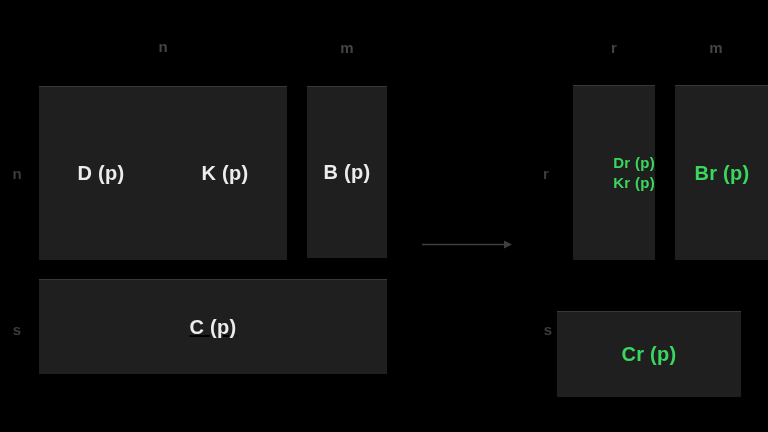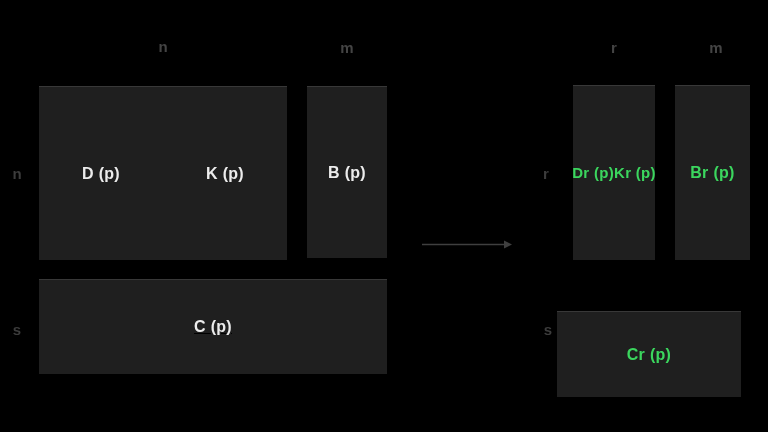--- a/index.html
+++ b/index.html
@@ -19,33 +19,34 @@
     position: absolute;
     background: #1f1f1f;
     border-top: 1px solid #383838;
     box-sizing: border-box;
     display: flex;
     align-items: center;
     justify-content: center;
   }
   .block .mtx-label {
     color: #ececec;
-    font-size: 16px;
+    font-size: 20px;
     font-weight: 600;
     letter-spacing: 0.3px;
     white-space: nowrap;
   }
   .block .mtx-label.green {
     color: #3bd65e;
   }
   .block.two-col {
     justify-content: space-around;
   }
   .block.two-line {
-    flex-direction: row;
+    flex-direction: column;
+    align-items: flex-end;
   }
   .block.two-line .mtx-label {
     font-size: 15px;
     line-height: 20px;
   }
   .dim {
     position: absolute;
     color: #444444;
     font-size: 15px;
     font-weight: 600;
@@ -89,21 +90,21 @@
   <span class="dim" style="left:614px; top:47px;">r</span>
   <span class="dim" style="left:716px; top:47px;">m</span>
   <span class="dim" style="left:546px; top:173px; color:#3c3c3c;">r</span>
   <span class="dim" style="left:548px; top:329px; color:#3c3c3c;">s</span>
 
   <div class="block two-line" style="left:573px; top:85px; width:82px; height:175px;">
     <span class="mtx-label green">Dr (p)</span>
     <span class="mtx-label green">Kr (p)</span>
   </div>
 
-  <div class="block" style="left:675px; top:85px; width:75px; height:175px;">
+  <div class="block" style="left:675px; top:85px; width:94px; height:175px;">
     <span class="mtx-label green">Br (p)</span>
   </div>
 
   <div class="block" style="left:557px; top:279px; width:184px; height:86px;margin-top:32px;">
     <span class="mtx-label green">Cr (p)</span>
   </div>
 
 </div>
 
 </body></html>

